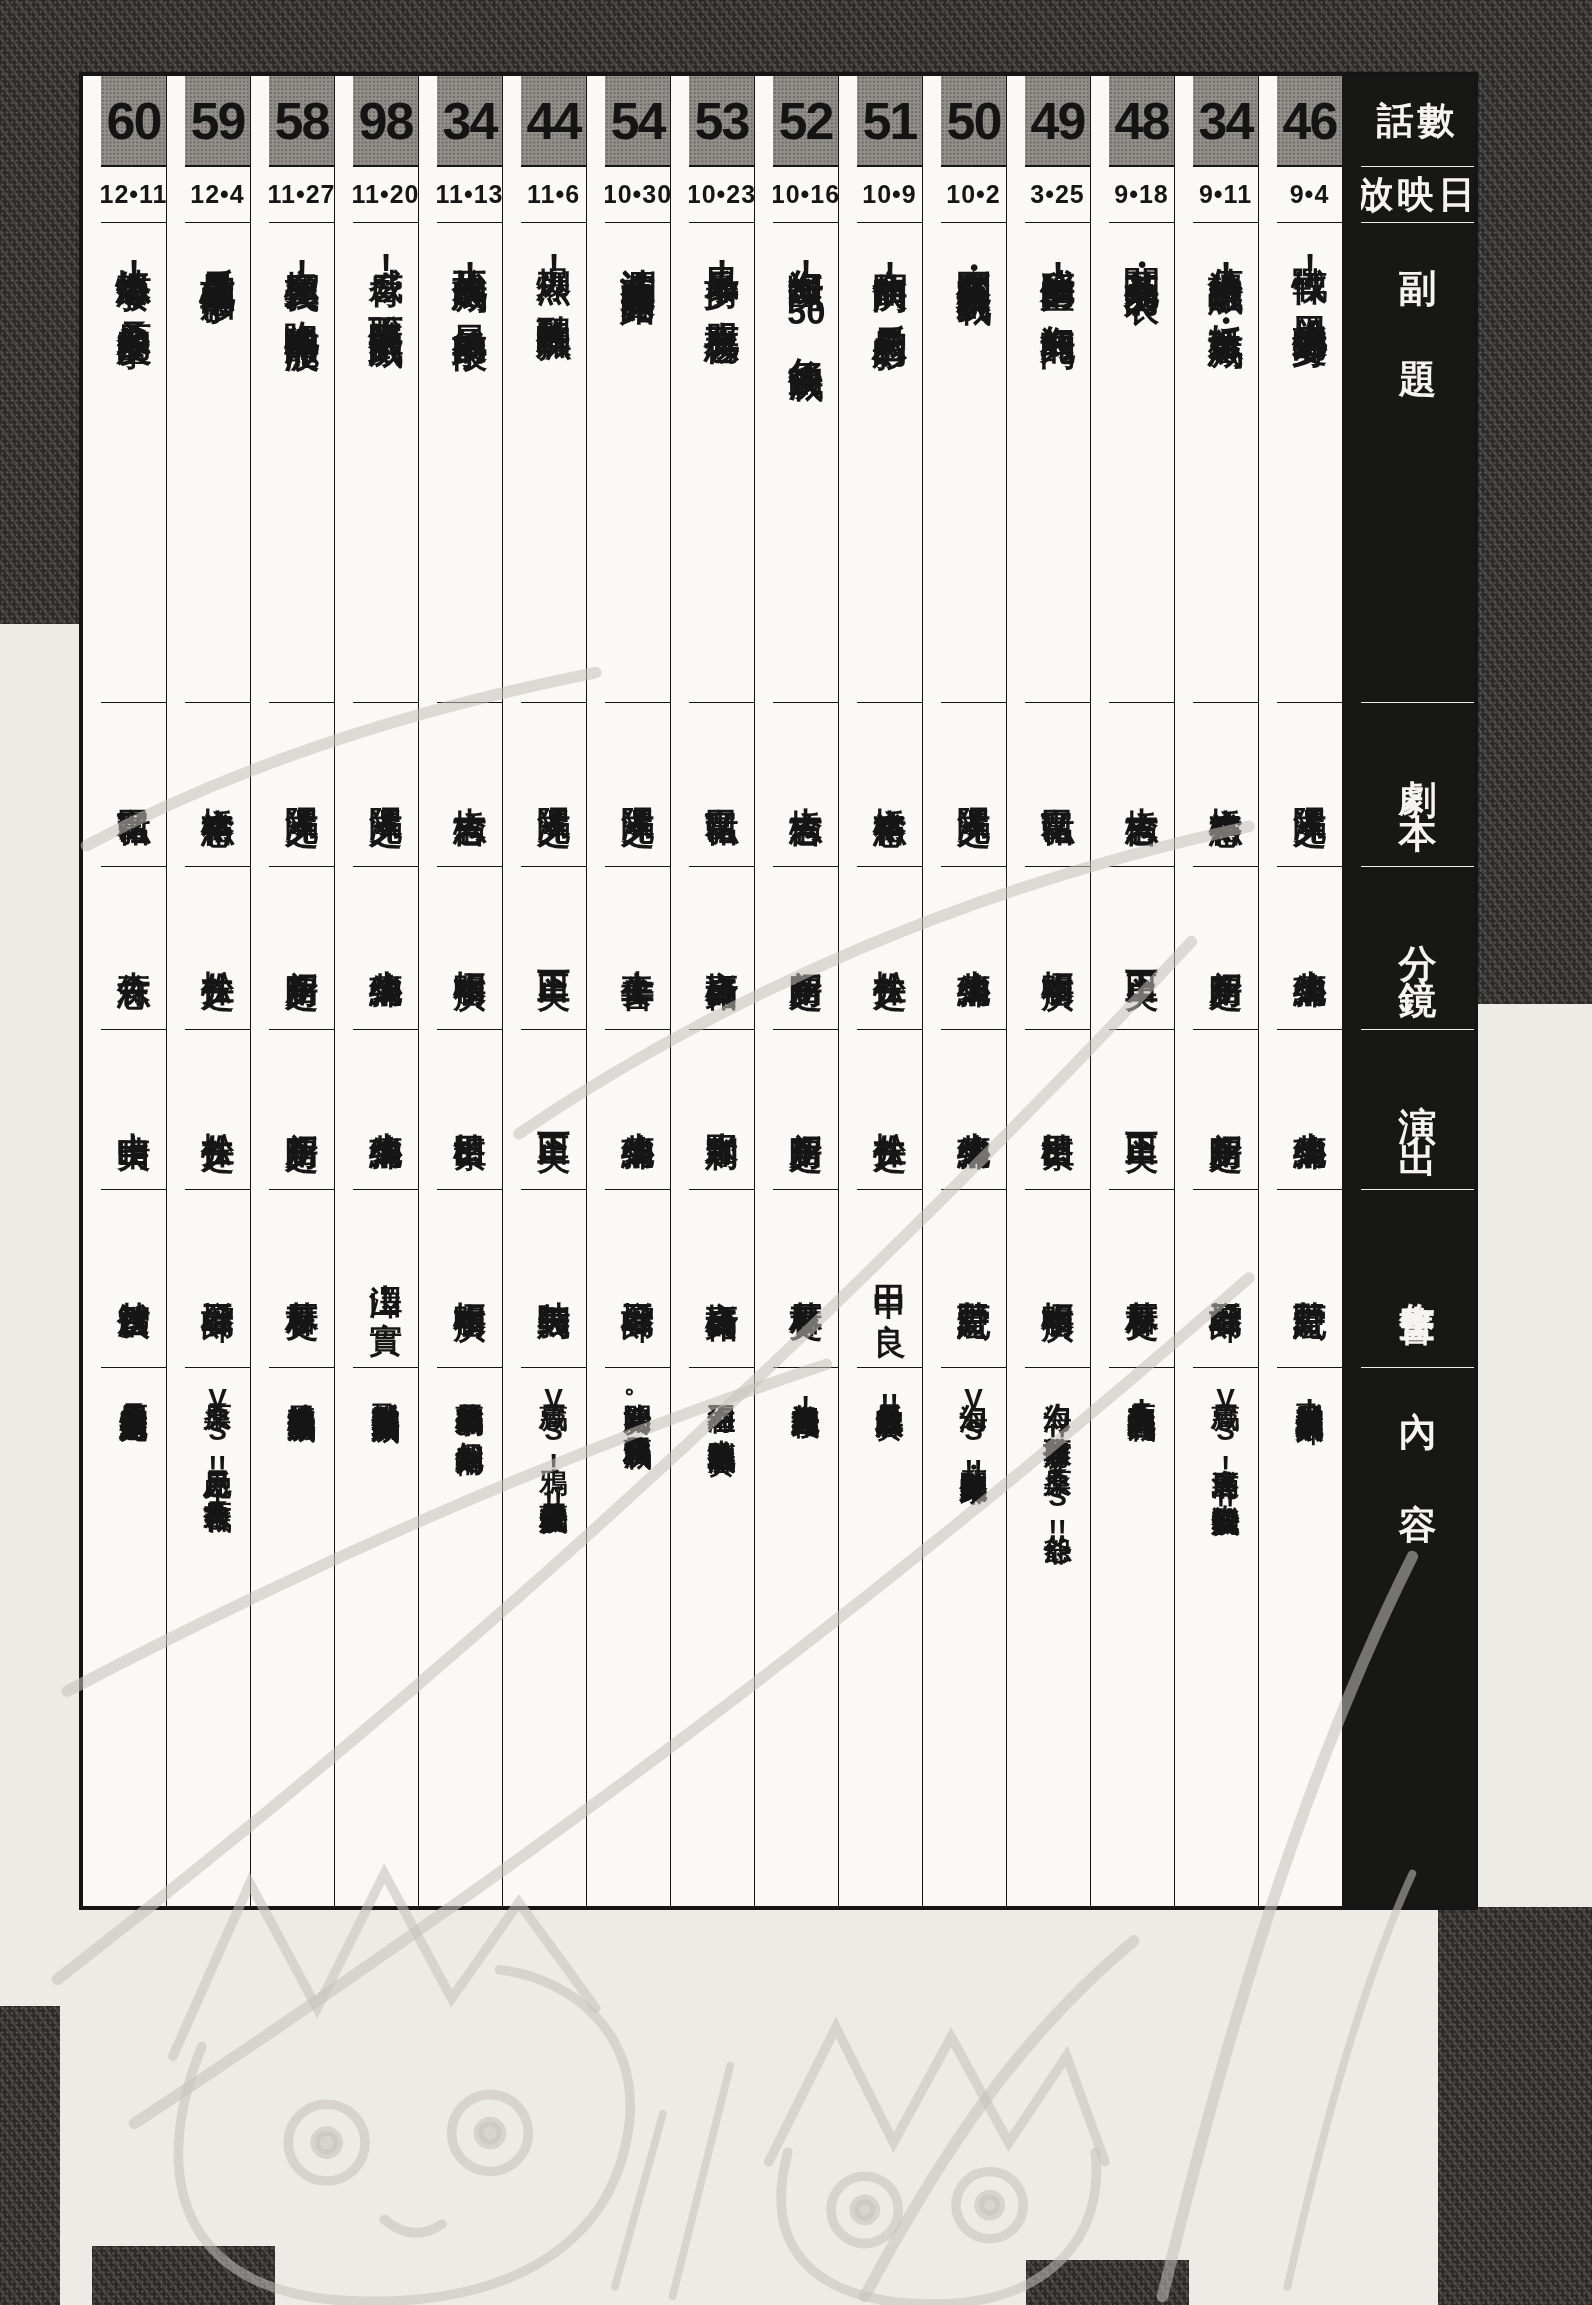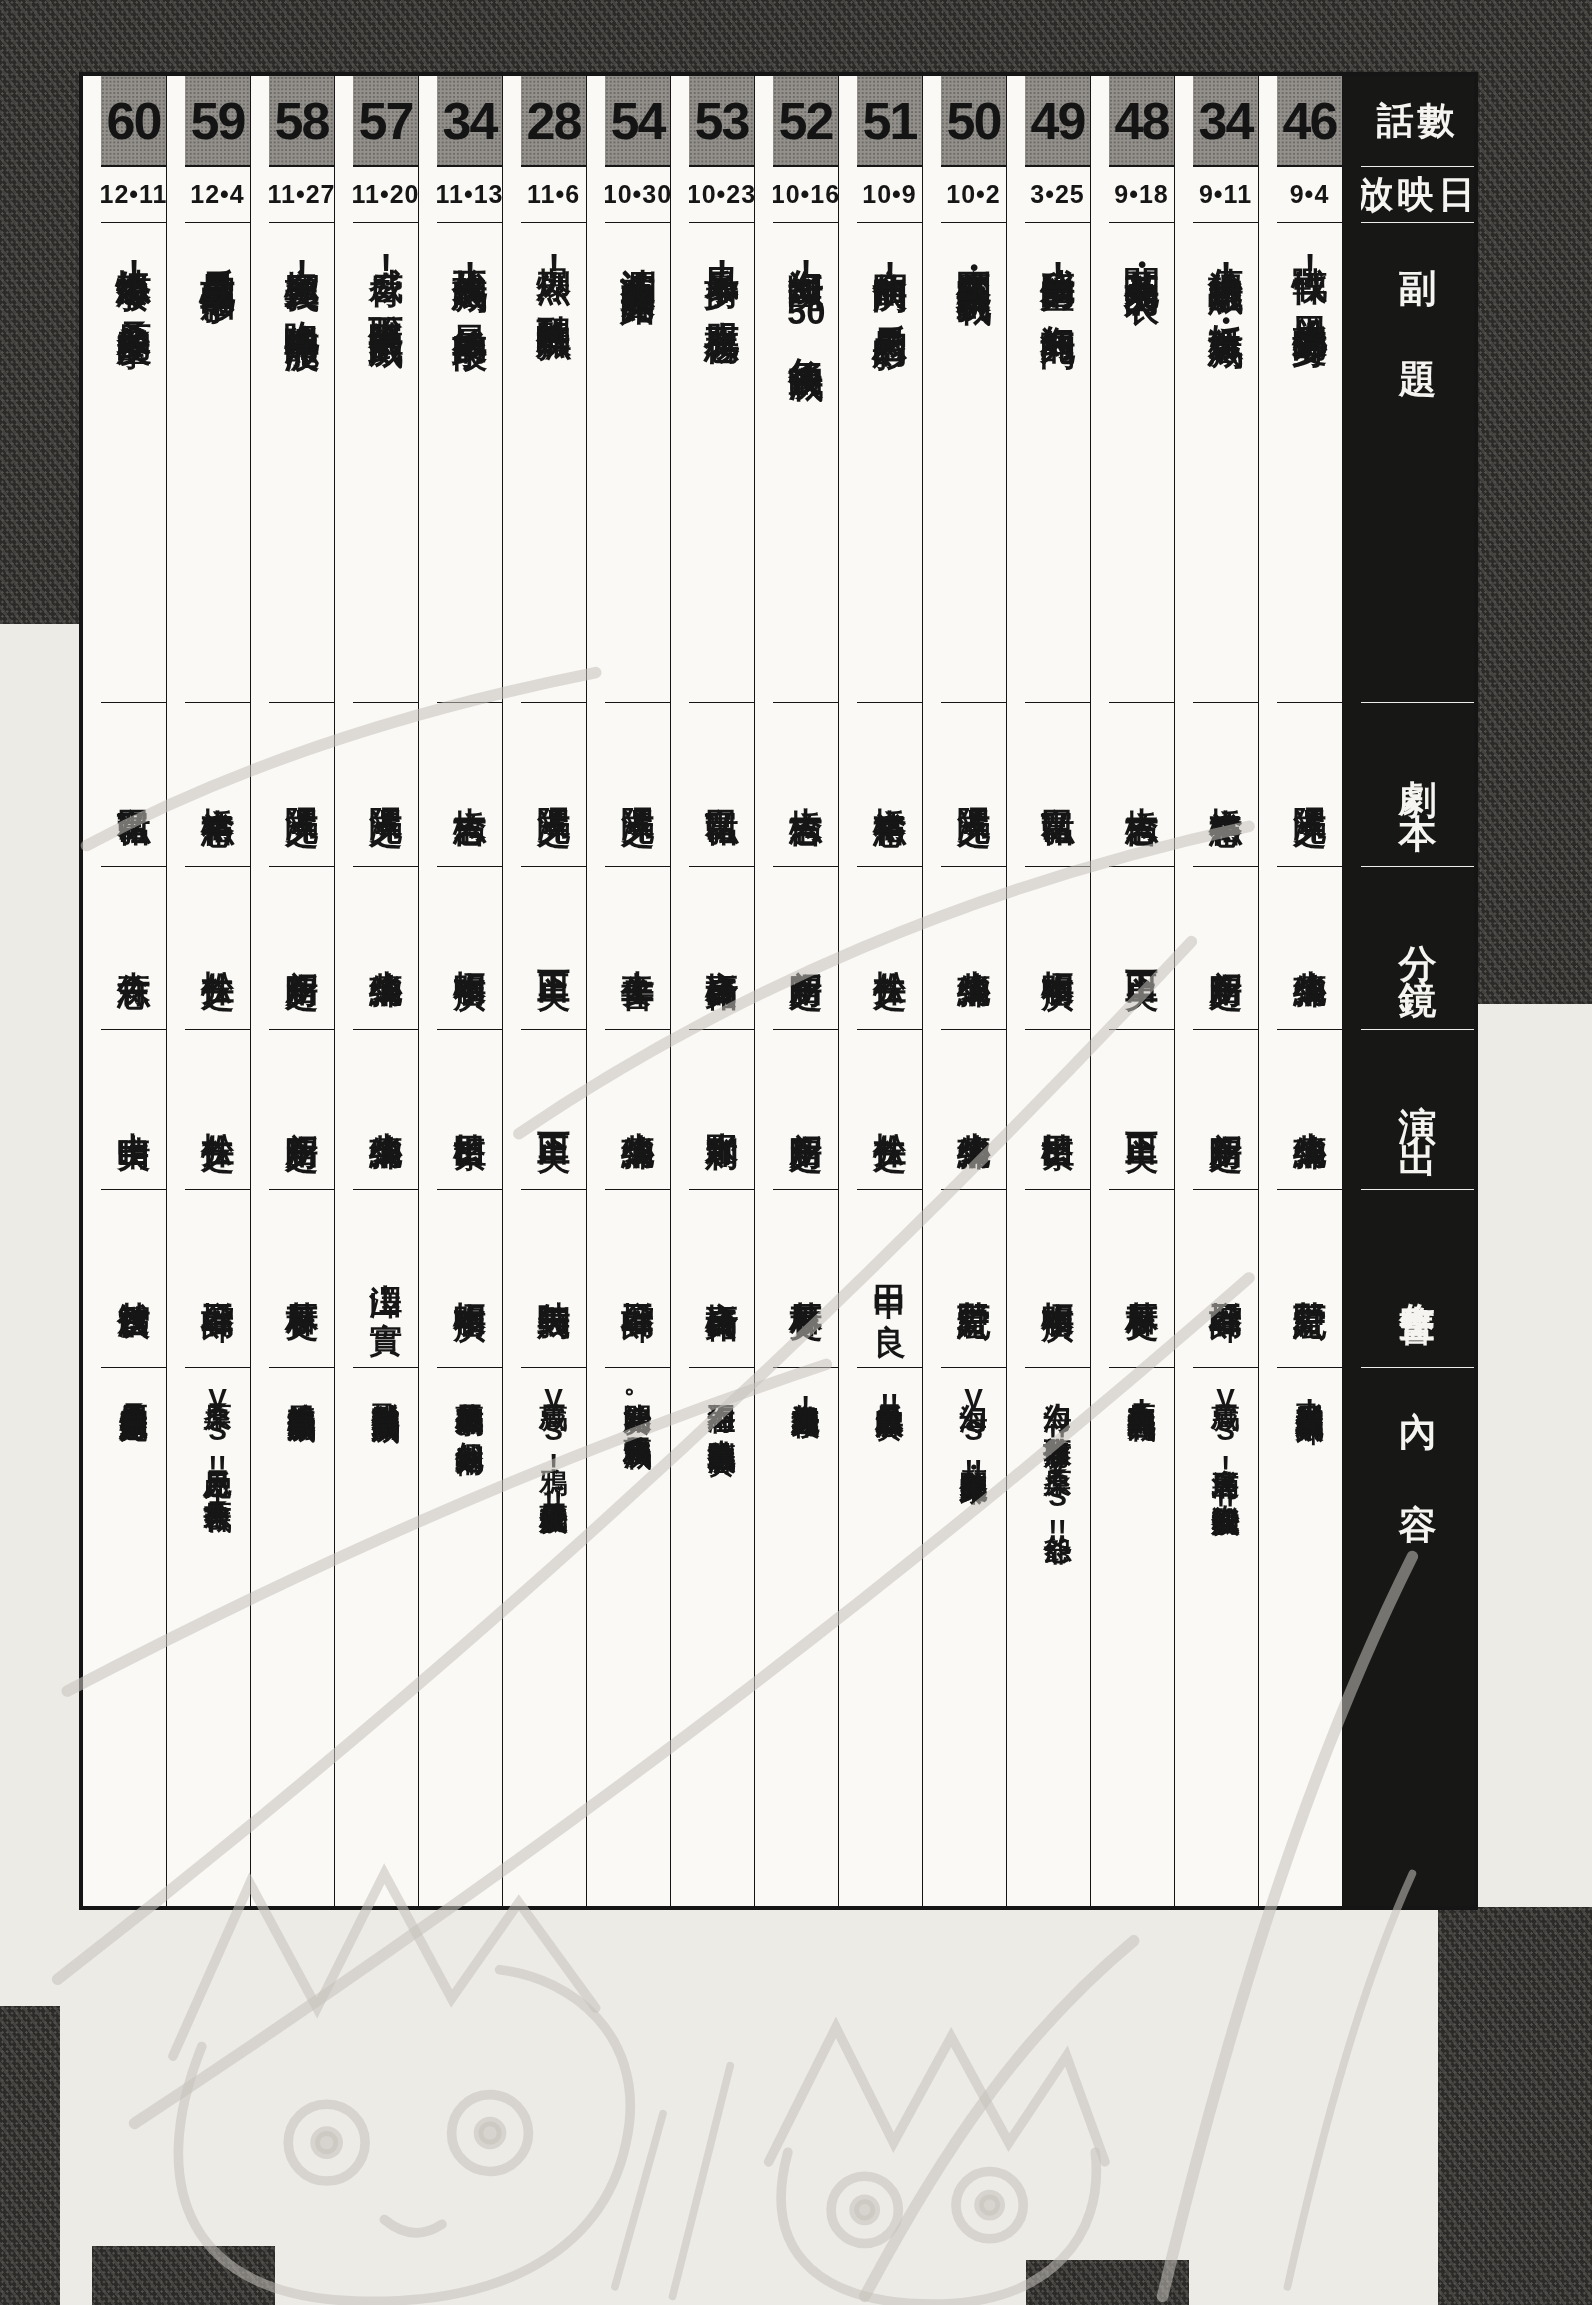--- a/index.html
+++ b/index.html
@@ -173,21 +173,21 @@
       </div>
       <div class="cell r-anim">
         <span class="vtext name-text">若林厚史</span>
       </div>
       <div class="cell r-content">
         <span class="vtext content-text">練成黑龍波的飛影戰勝武威</span>
       </div>
     </div>
     <div class="col">
       <div class="cell r-num">
-        <span class="num-text">57</span>
+        <span class="num-text">98</span>
       </div>
       <div class="cell r-date">
         <span class="date-text">11•20</span>
       </div>
       <div class="cell r-sub">
         <span class="vtext subtitle-text">威脅!脫下鎧甲的武威</span>
       </div>
       <div class="cell r-script">
         <span class="vtext name-text">隅澤克之</span>
       </div>
@@ -225,21 +225,21 @@
       </div>
       <div class="cell r-anim">
         <span class="vtext name-text">榎本明廣</span>
       </div>
       <div class="cell r-content">
         <span class="vtext content-text">藏馬雖然擊倒鴉,但裁判判他輸</span>
       </div>
     </div>
     <div class="col">
       <div class="cell r-num">
-        <span class="num-text">28</span>
+        <span class="num-text">44</span>
       </div>
       <div class="cell r-date">
         <span class="date-text">11•6</span>
       </div>
       <div class="cell r-sub">
         <span class="vtext subtitle-text">爆烈!甦醒的妖狐</span>
       </div>
       <div class="cell r-script">
         <span class="vtext name-text">隅澤克之</span>
       </div>

